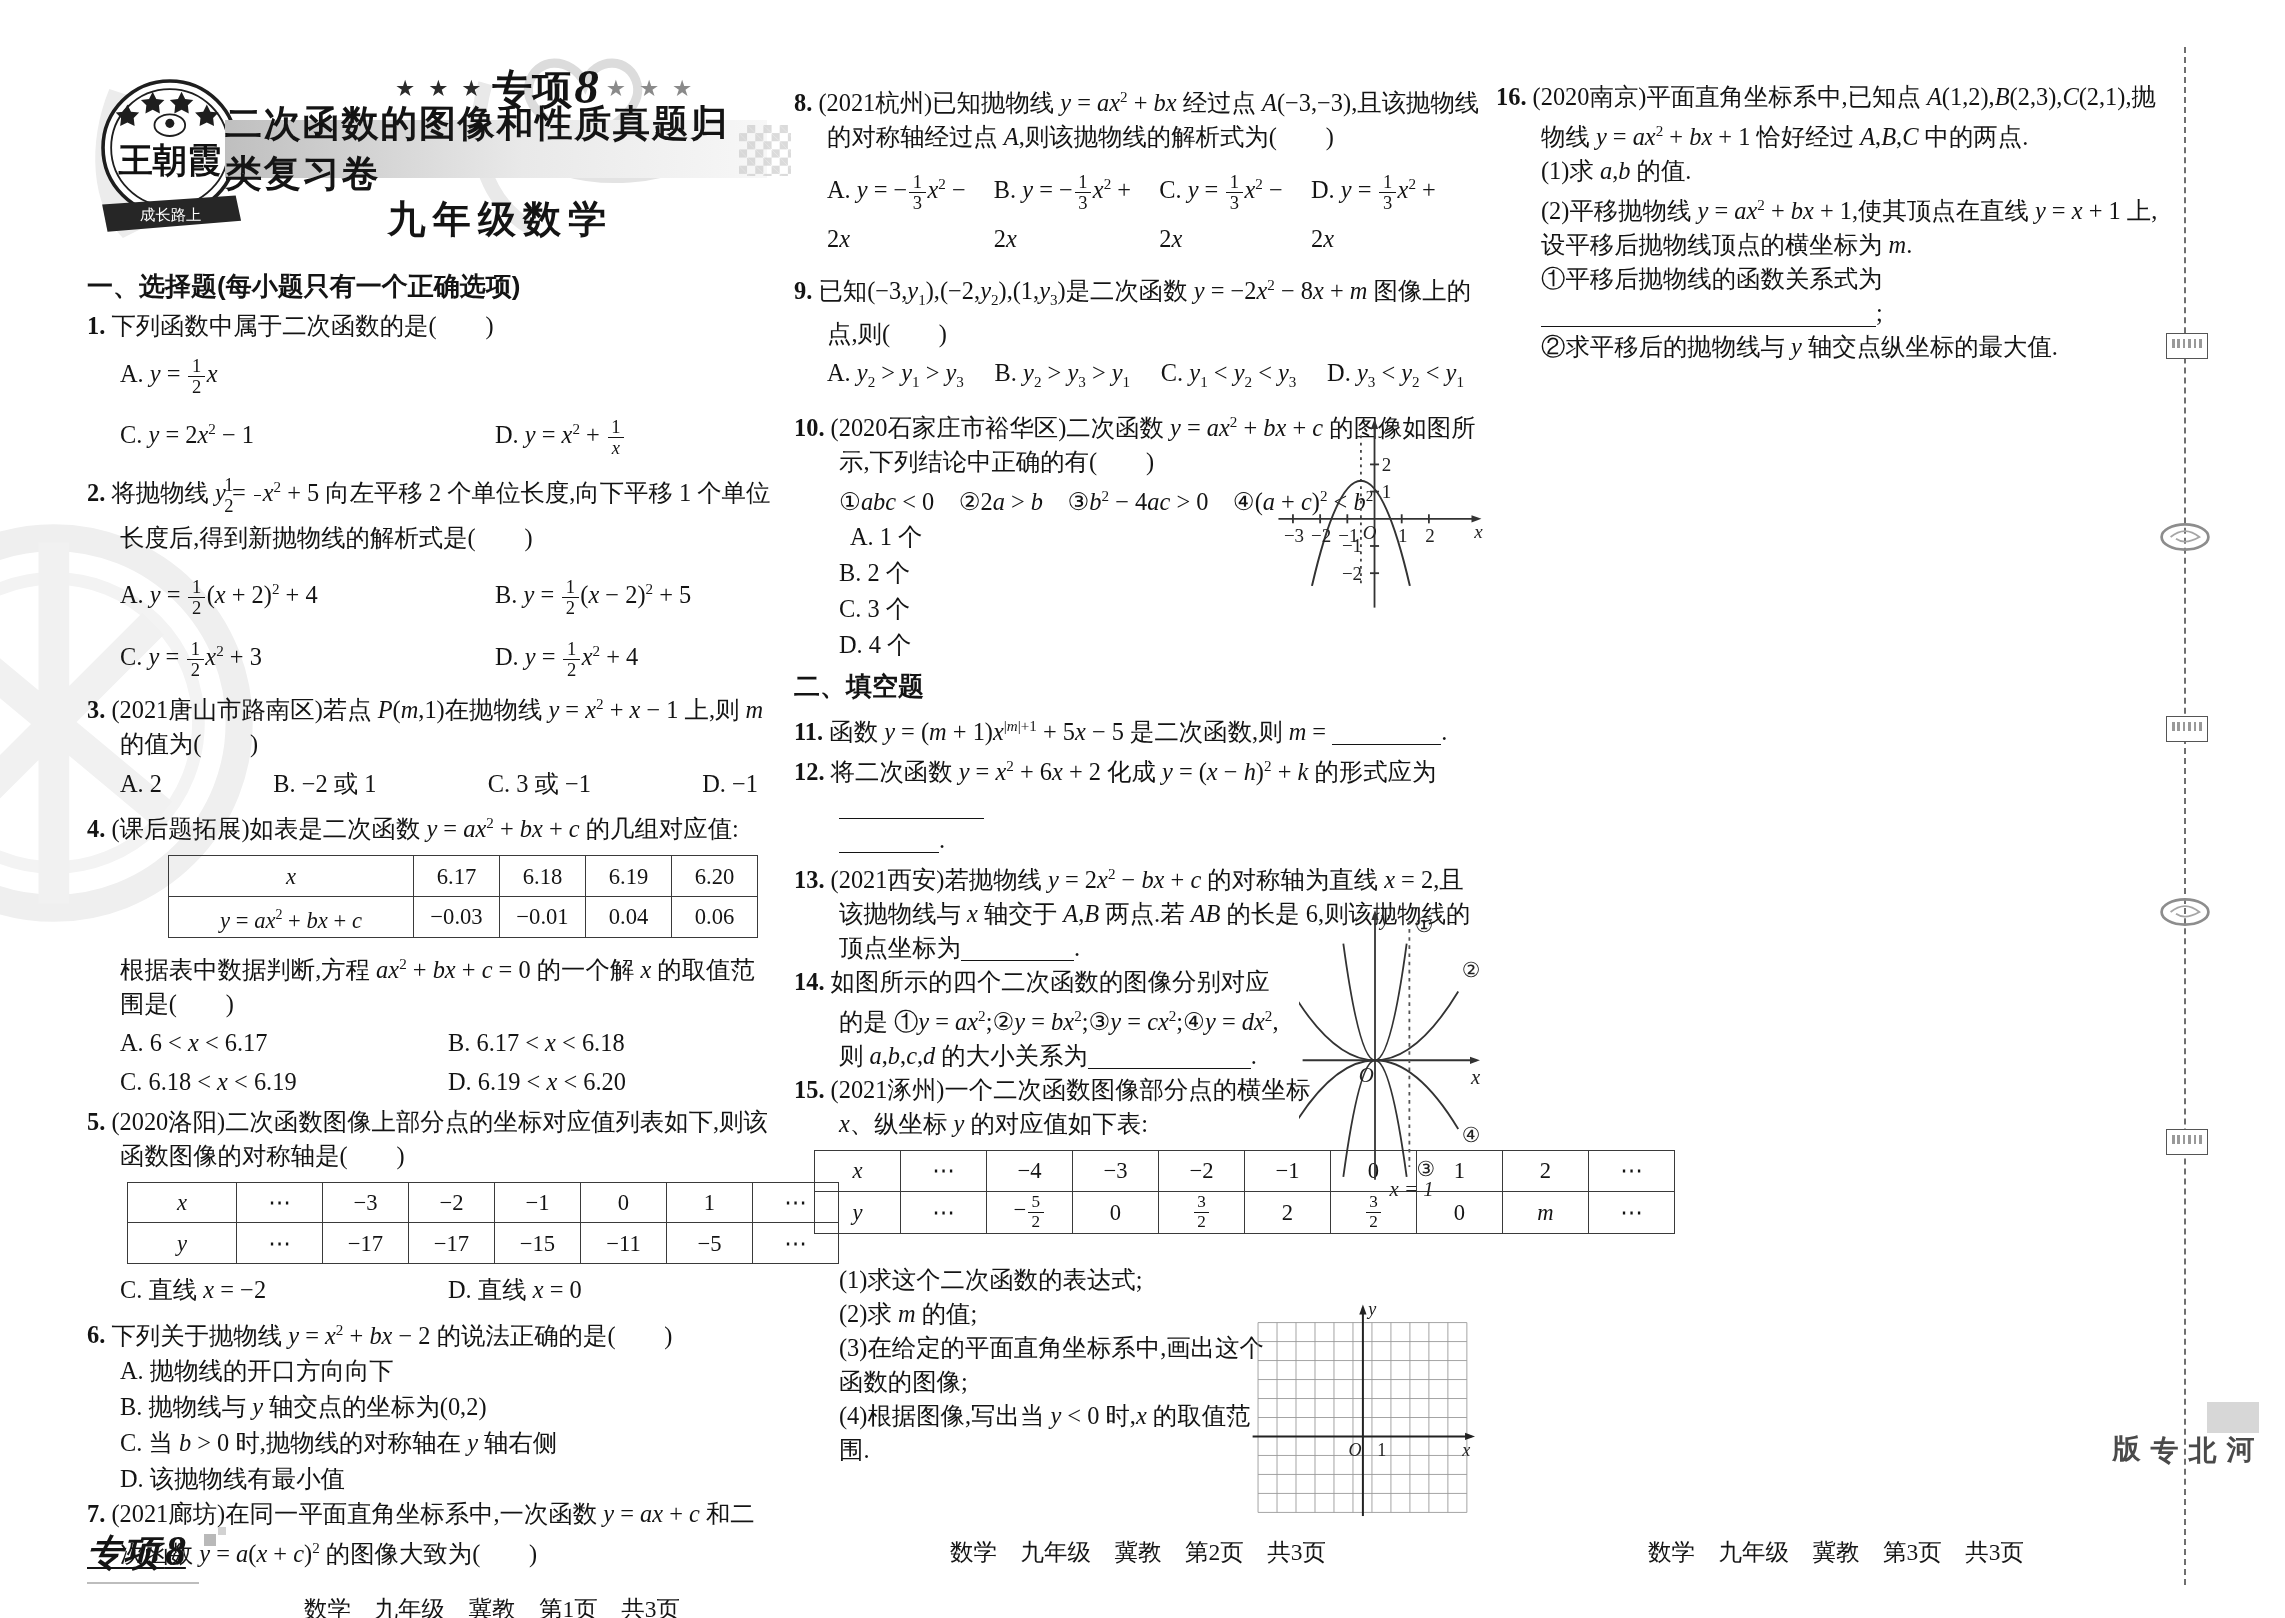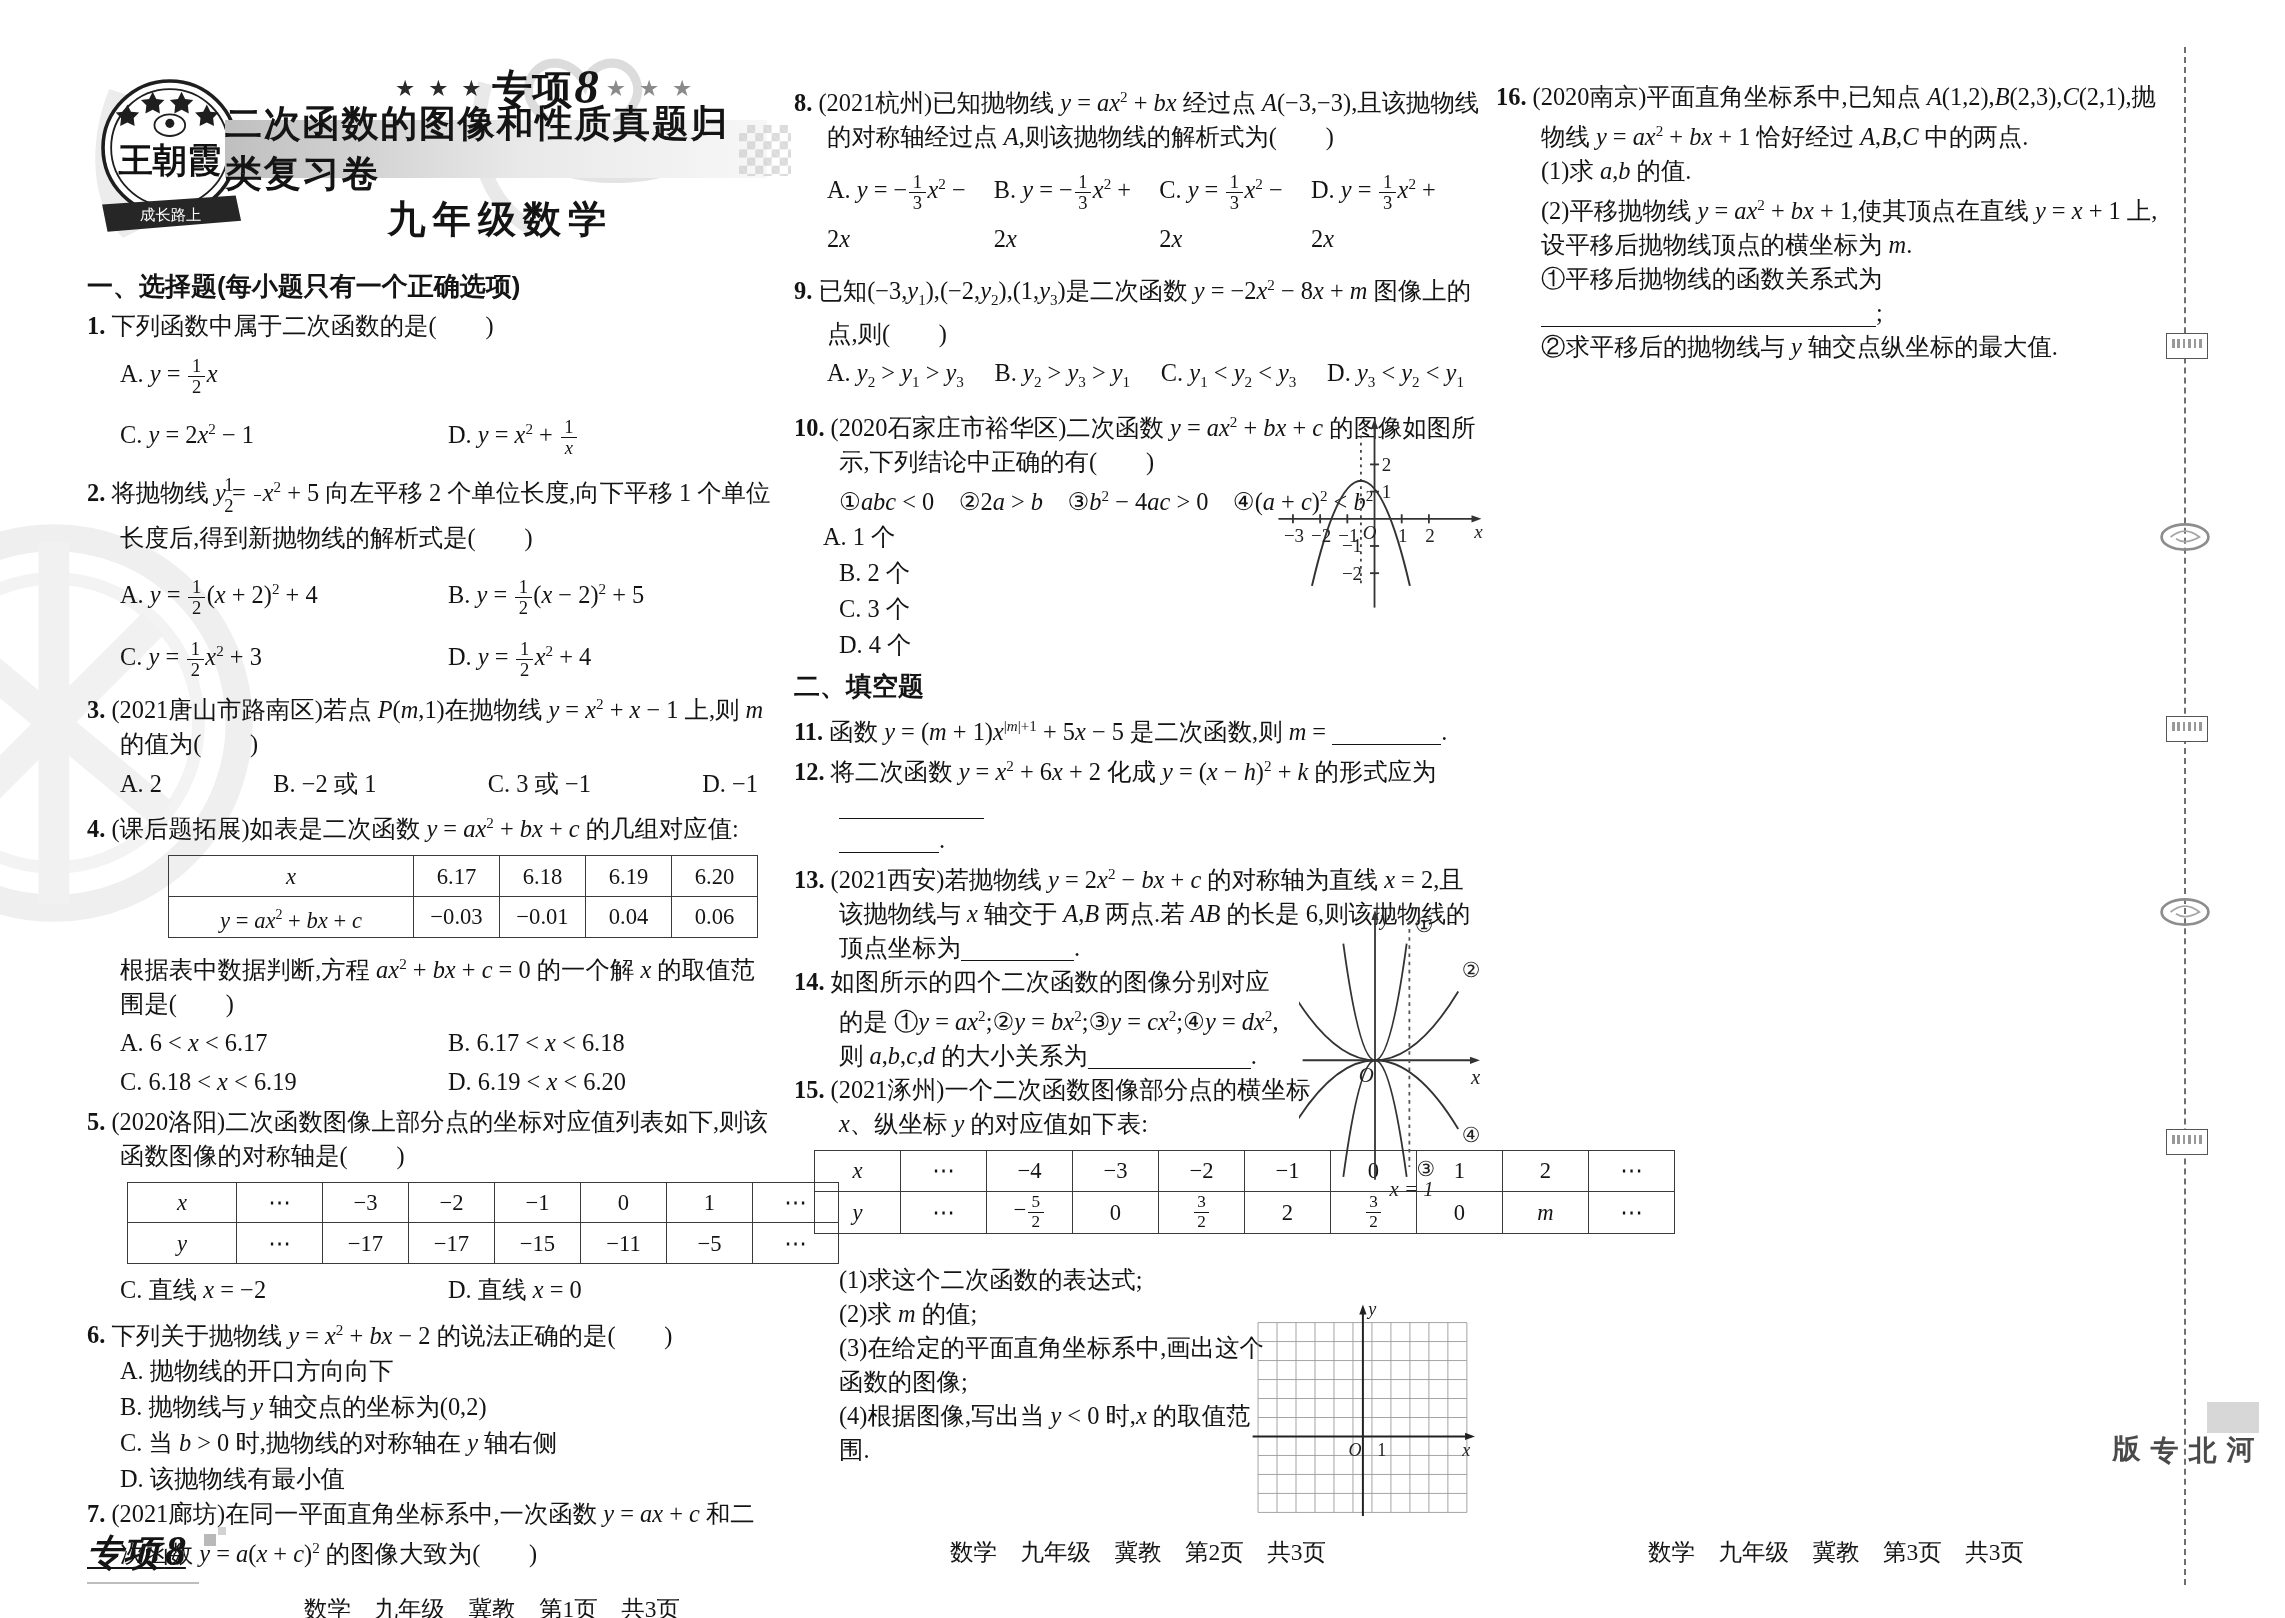--- a/index.html
+++ b/index.html
@@ -7,21 +7,21 @@
         font-family:"Liberation Serif",serif;font-size:24.4px;color:#141414;}
   i{font-family:"Liberation Serif",serif;}
   sup{font-size:0.62em;} sub{font-size:0.62em;}
   .ln{margin:0;line-height:34px;}
   .sec{font-family:"Liberation Sans",sans-serif;font-weight:bold;font-size:26px;line-height:42px;margin:1.8px 0;}
   .hi1{padding-left:33px;text-indent:-33px;}
   .hi2{padding-left:45px;text-indent:-45px;}
   .qn{font-weight:bold;font-family:"Liberation Serif",serif;}
   .opr{display:flex;margin:5.4px 0 5.4px 33px;line-height:34px;}
   .opr>span{flex:0 0 50%;}
-  .opr.tall{line-height:51px;align-items:center;}
+  .opr.tall{line-height:51px;align-items:center;gap:47px;}
   .opr4{display:flex;justify-content:space-between;margin:5.4px 18px 5.4px 33px;line-height:34px;}
   .opv{margin-left:33px;line-height:36px;}
   .fr{display:inline-flex;flex-direction:column;align-items:center;vertical-align:middle;
       line-height:1.08;font-size:0.76em;padding:0 1.8px;}
   .fr span{padding:0 3.6px;display:block;}
   .fr span:first-child{border-bottom:1.8px solid #141414;}
   .ol{text-decoration:overline;}
   .bl{display:inline-block;height:1em;border-bottom:1.8px solid #141414;vertical-align:-5.4px;}
   table.tb{border-collapse:collapse;margin:9px 0 9px 40px;}
   table.tb td{border:1.8px solid #3a3a3a;text-align:center;padding:1.8px 9px;font-size:22.6px;
@@ -297,21 +297,21 @@
         <span>B. <i>y</i><sub>2</sub> &gt; <i>y</i><sub>3</sub> &gt; <i>y</i><sub>1</sub></span>
         <span>C. <i>y</i><sub>1</sub> &lt; <i>y</i><sub>2</sub> &lt; <i>y</i><sub>3</sub></span>
         <span>D. <i>y</i><sub>3</sub> &lt; <i>y</i><sub>2</sub> &lt; <i>y</i><sub>1</sub></span>
       </div>
     </div>
 
     <div class="q q10wrap">
       <p class="ln hi2"><span class="qn">10.</span>
         <span>(2020石家庄市裕华区)二次函数 <i>y</i> = <i>ax</i><sup>2</sup> + <i>bx</i> + <i>c</i> 的图像如图所示,下列结论中正确的有(  )</span></p>
       <p class="ln" style="margin-left:45px">①<i>abc</i> &lt; 0 ②2<i>a</i> &gt; <i>b</i> ③<i>b</i><sup>2</sup> − 4<i>ac</i> &gt; 0 ④(<i>a</i> + <i>c</i>)<sup>2</sup> &lt; <i>b</i><sup>2</sup></p>
-      <p class="ln opv" style="margin-left:29px">A. 1 个</p>
+      <p class="ln opv" style="margin-left:56px">A. 1 个</p>
       <p class="ln opv" style="margin-left:45px">B. 2 个</p>
       <p class="ln opv" style="margin-left:45px">C. 3 个</p>
       <p class="ln opv" style="margin-left:45px">D. 4 个</p>
       <svg class="q10fig" width="213" height="204" viewBox="0 0 235 225" style="font-size:27px">
         <line x1="6" y1="120" x2="226" y2="120" stroke="#333" stroke-width="2"></line>
         <polygon points="230,120 219,116 219,124" fill="#333"></polygon>
         <line x1="112" y1="218" x2="112" y2="14" stroke="#333" stroke-width="2"></line>
         <polygon points="112,10 108,21 116,21" fill="#333"></polygon>
         <line x1="97" y1="28" x2="97" y2="196" stroke="#444" stroke-width="2" stroke-dasharray="3,5"></line>
         <path d="M43,194 Q97,-38 151,194" fill="none" stroke="#333" stroke-width="2.2"></path>

